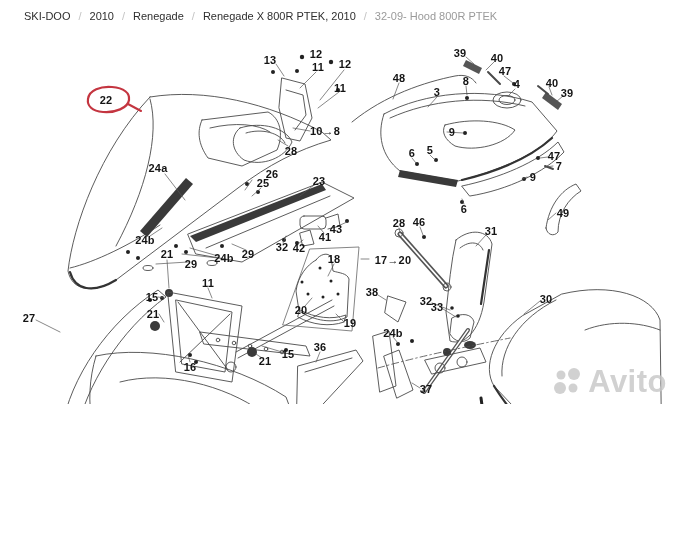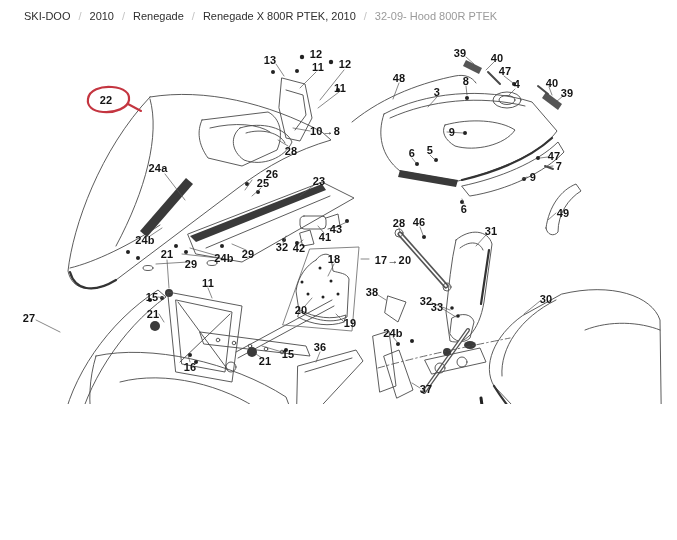--- a/index.html
+++ b/index.html
@@ -359,14 +359,25 @@
   <svg class="front-flag" viewBox="0 0 84 66">
     <g transform="rotate(-14 40 32)">
       <path d="M8,38 L28,18 L28,27 L70,15 L76,41 L32,50 L32,58 Z" fill="#ffffff" stroke="#1a1a1a" stroke-width="1.6" stroke-linejoin="round"></path>
       <text x="36" y="31" font-size="10" font-style="italic" font-weight="bold" fill="#1a1a1a" font-family="Liberation Sans, sans-serif">Front</text>
       <text x="37" y="42" font-size="10" font-style="italic" font-weight="bold" fill="#1a1a1a" font-family="Liberation Sans, sans-serif">Avant</text>
     </g>
   </svg>
 
   <div class="drawing-code">36M1002-07</div>
 
+  <div class="watermark">
+    <svg width="30" height="30" viewBox="0 0 30 30">
+      <g fill="#c6c6c6">
+        <circle cx="8" cy="8" r="4.5"></circle>
+        <circle cx="21" cy="7" r="6"></circle>
+        <circle cx="7" cy="21" r="6"></circle>
+        <circle cx="20" cy="21" r="4.5"></circle>
+      </g>
+    </svg>
+    <span class="wm-text">Avito</span>
+  </div>
 
 </div>
 
 </body></html>

